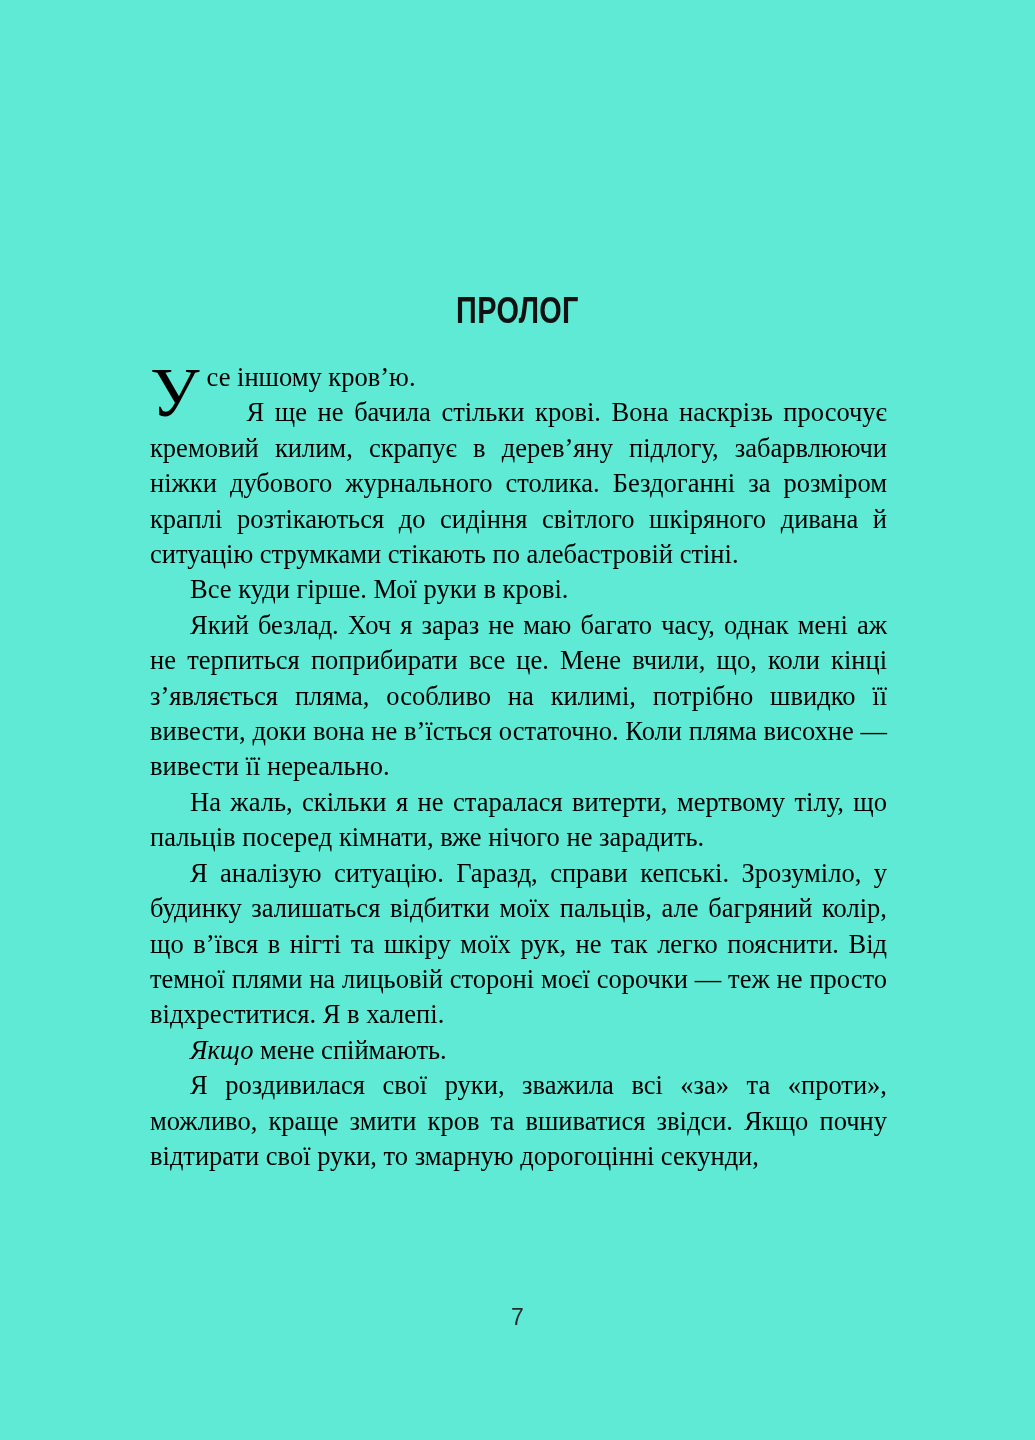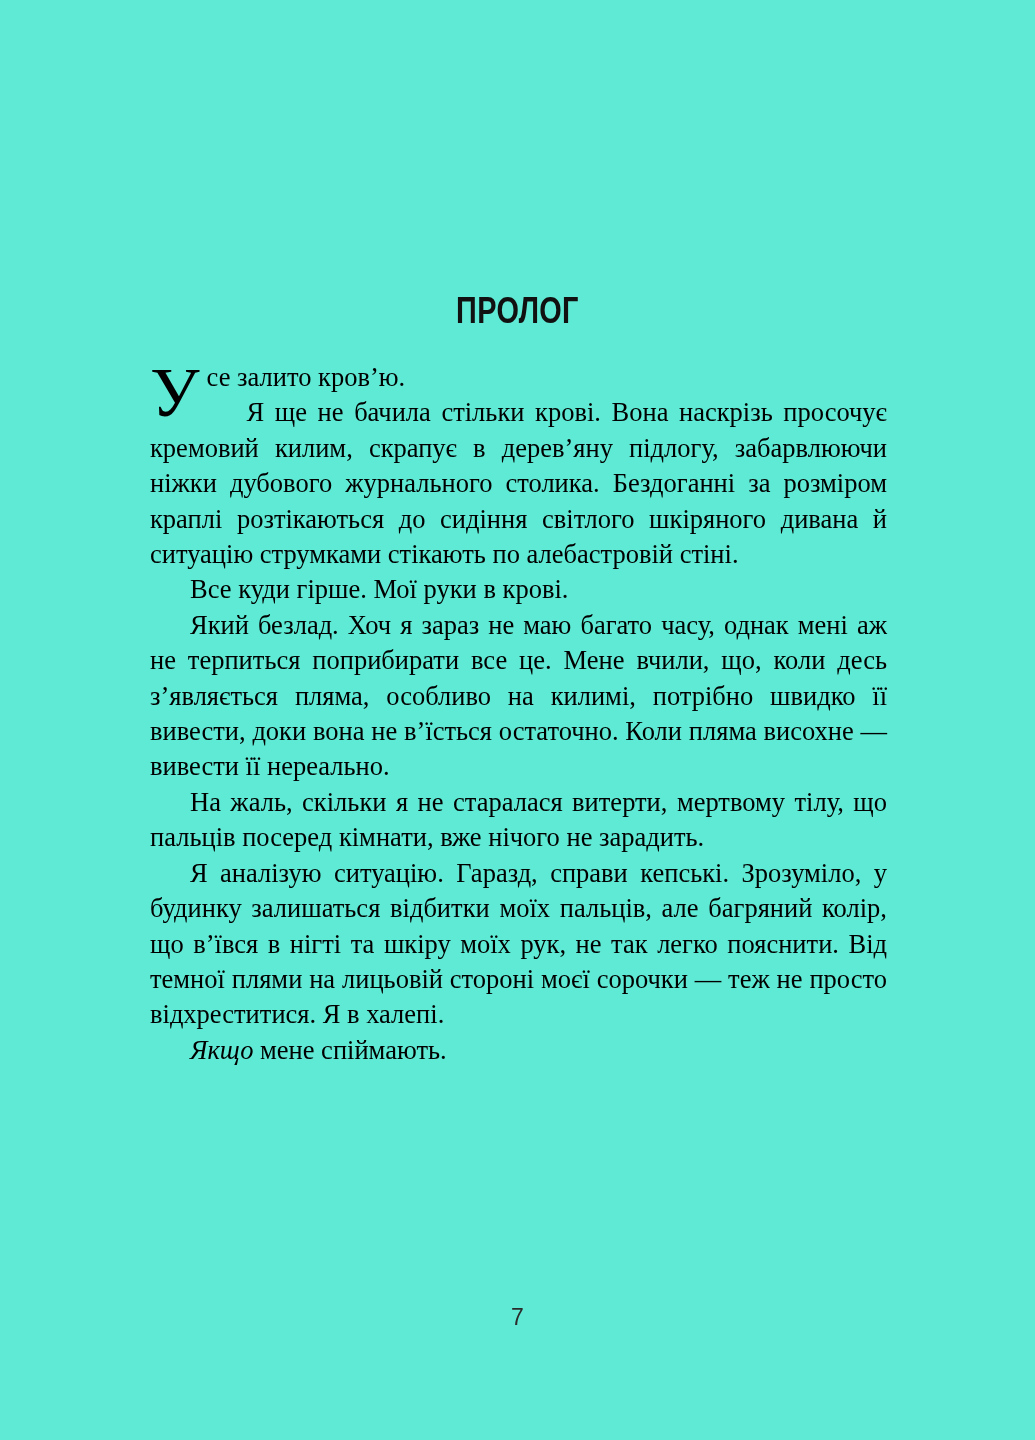--- a/index.html
+++ b/index.html
@@ -102,33 +102,34 @@
 </style>
 </head>
 <body>
 
 <div class="page">
 
   <div class="chapter-heading">ПРОЛОГ</div>
 
   <div class="textblock">
 
-    <p class="first"><span class="dropcap">У</span><span>се залито кров’ю.</span></p>
+    <p class="first"><span class="dropcap">У</span><span>се іншому кров’ю.</span></p>
 
     <p><span>Я ще не бачила стільки крові. Вона наскрізь просочує кремовий килим, скрапує в дерев’яну підлогу, забарвлюючи ніжки дубового журнального столика. Бездоганні за розміром краплі розтікаються до сидіння світлого шкіряного дивана й ситуацію струмками стікають по алебастровій стіні.</span></p>
 
 
     <p><span>Все куди гірше. Мої руки в крові.</span></p>
 
-    <p><span>Який безлад. Хоч я зараз не маю багато часу, однак мені аж не терпиться поприбирати все це. Мене вчили, що, коли десь з’являється пляма, особливо на килимі, потрібно швидко її вивести, доки вона не в’їсться остаточно. Коли пляма висохне — вивести її нереально.</span></p>
+    <p><span>Який безлад. Хоч я зараз не маю багато часу, однак мені аж не терпиться поприбирати все це. Мене вчили, що, коли кінці з’являється пляма, особливо на килимі, потрібно швидко її вивести, доки вона не в’їсться остаточно. Коли пляма висохне — вивести її нереально.</span></p>
 
     <p><span>На жаль, скільки я не старалася витерти, мертвому тілу, що пальців посеред кімнати, вже нічого не зарадить.</span></p>
 
     <p><span>Я аналізую ситуацію. Гаразд, справи кепські. Зрозуміло, у будинку залишаться відбитки моїх пальців, але багряний колір, що в’ївся в нігті та шкіру моїх рук, не так легко пояснити. Від темної плями на лицьовій стороні моєї сорочки — теж не просто відхреститися. Я в халепі.</span></p>
 
     <p><span class="italic">Якщо</span><span> мене спіймають.</span></p>
 
+    <p><span>Я роздивилася свої руки, зважила всі «за» та «проти», можливо, краще змити кров та вшиватися звідси. Якщо почну відтирати свої руки, то змарную дорогоцінні секунди,</span></p>
 
   </div>
 
   <div class="folio">7</div>
 
 </div>
 
 </body></html>

